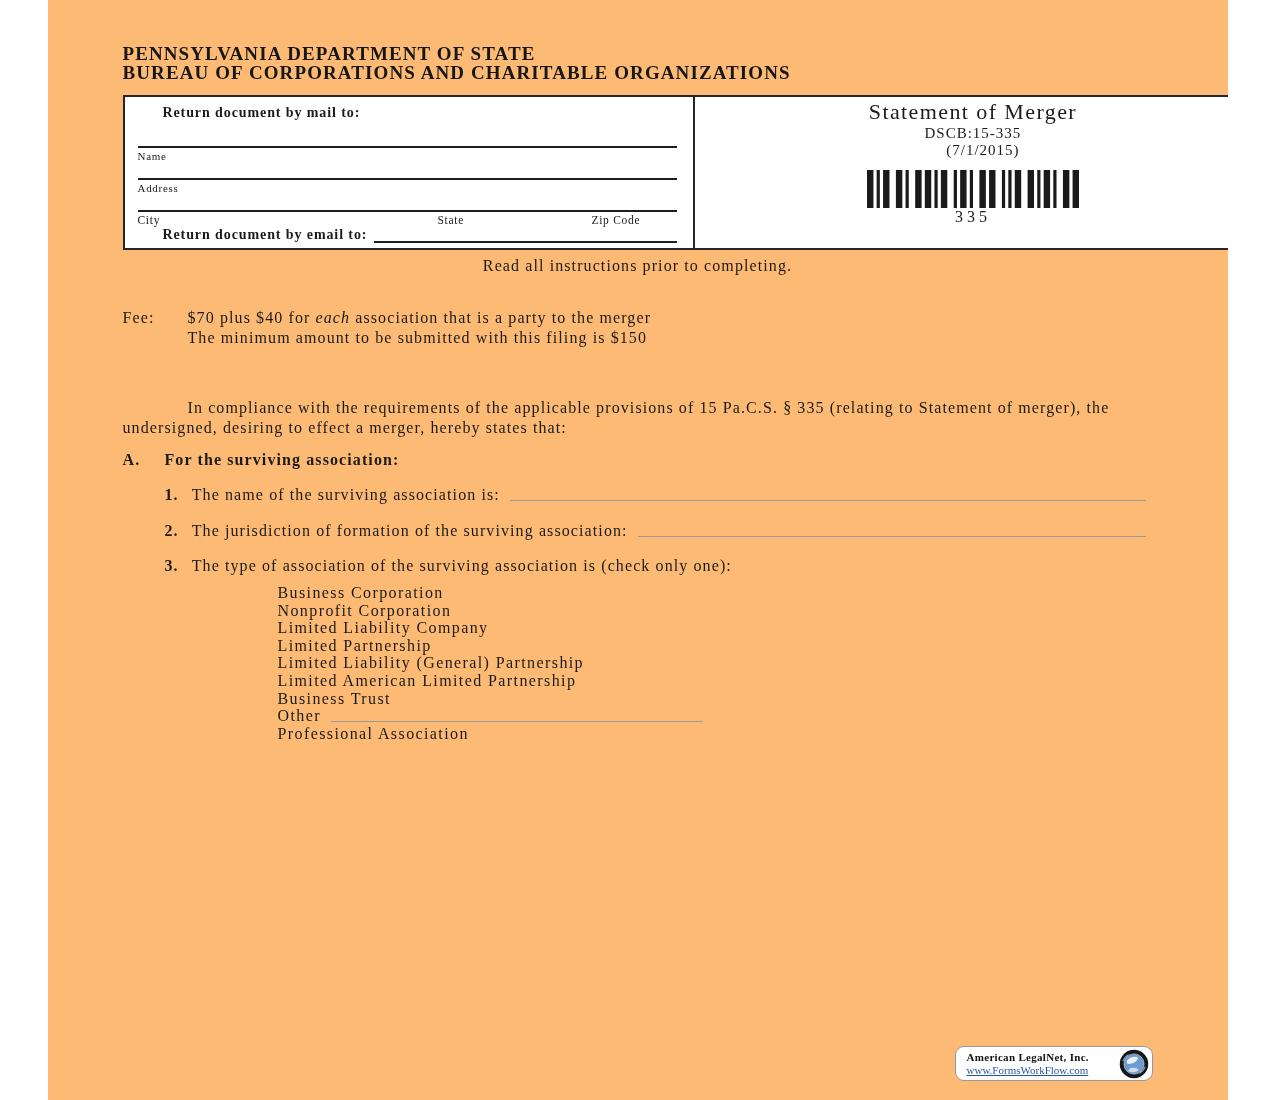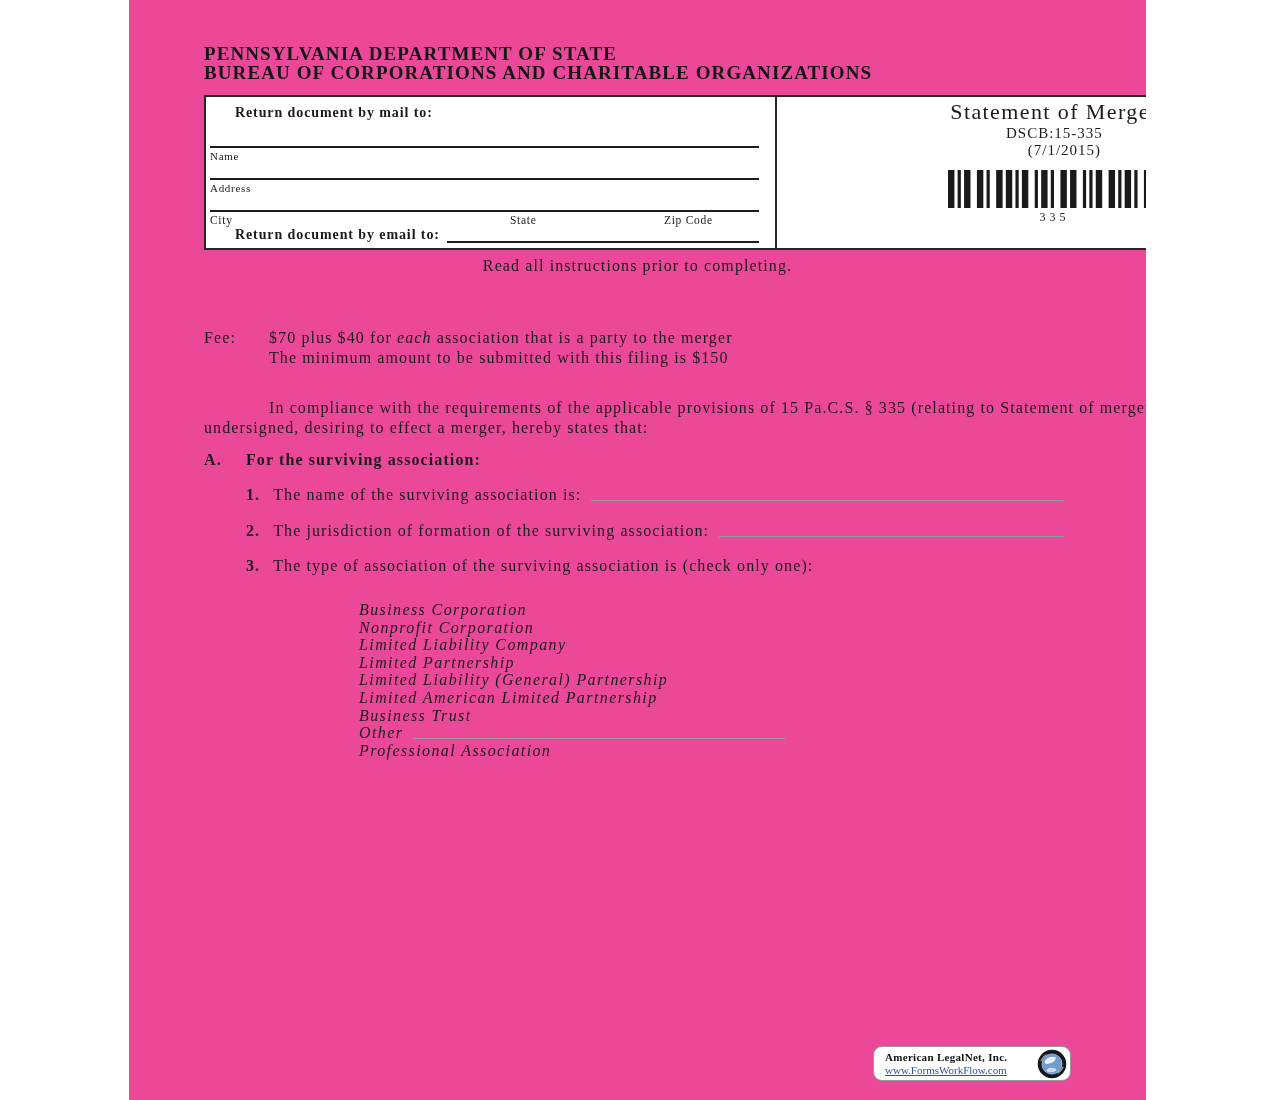--- a/index.html
+++ b/index.html
@@ -1,78 +1,78 @@
 <!DOCTYPE html>
 <html><head>
 <meta charset="utf-8">
 <style>
   * { margin:0; padding:0; box-sizing:border-box; }
   html,body { background:#ffffff; }
   body { font-family:"Liberation Serif", serif; }
   .page {
-    position:relative; width:1017px; height:1100px; margin:0 auto;
-    background:#ec4899; color:#1b1b1b; overflow:hidden;
+    position:relative; width:1180px; height:1100px; margin:0 auto;
+    background:#fdba74; color:#1b1b1b; overflow:hidden;
   }
 
   
   .header { position:absolute; top:44px; left:75px; right:60px;
     font-weight:bold; font-size:19px; line-height:19px; letter-spacing:1.1px; color:#161616; }
 
   
   .return-box { position:absolute; top:95px; left:75px; width:1130px; height:155px;
     border:2px solid #262626; display:flex; background:#fff; }
   .cell-left { width:50.7%; border-right:2px solid #262626;
-    padding:8px 16px 8px 4px; display:flex; flex-direction:column; }
+    padding:8px 16px 8px 13px; display:flex; flex-direction:column; }
   .cell-right { flex:1; text-align:center; }
 
   .mail-label { font-weight:bold; font-size:14px; line-height:16px; letter-spacing:0.9px; margin-left:25px; }
   .rule { border-top:2px solid #1d1d1d; }
   .rule-name { margin-top:25px; }
   .rule-mid  { margin-top:15px; }
   .field-label { font-size:11px; line-height:13px; letter-spacing:0.7px; margin-top:2px; }
   .city-row { position:relative; height:13px; margin-top:2px; font-size:11.5px; letter-spacing:0.7px; }
   .city-row span { position:absolute; top:0; line-height:13px; }
   .lbl-city { left:0; } .lbl-state { left:300px; } .lbl-zip { left:454px; }
   .email-row { display:flex; align-items:flex-end; margin-top:12px; margin-left:25px; }
   .email-label { font-weight:bold; font-size:14px; line-height:17px; letter-spacing:0.9px; white-space:nowrap; }
   .email-line { flex:1; border-bottom:2px solid #1d1d1d; margin-left:7px; height:14px; }
 
   .form-title { font-size:22px; line-height:26px; letter-spacing:1.4px; margin-top:2px; }
   .form-code  { font-size:15px; line-height:17px; letter-spacing:1px; }
   .form-date  { font-size:15px; line-height:17px; letter-spacing:1px;padding-left:20px; }
   .barcode-wrap { margin-top:11px; }
   .barcode-wrap svg { width:212px; height:38px; display:block; margin:0 auto; }
   .barcode-wrap svg rect { fill:#1a1a1a; }
-  .barcode-caption { font-size:12px; line-height:18px; letter-spacing:4px; }
+  .barcode-caption { font-size:16px; line-height:18px; letter-spacing:4px; }
 
   
   .instruction { position:absolute; top:257px; left:0; width:100%;
     text-align:center; font-size:16px; letter-spacing:1.1px; }
 
   
-  .fee { position:absolute; top:328px; left:75px; display:flex;
+  .fee { position:absolute; top:308px; left:75px; display:flex;
     font-size:16px; line-height:19.5px; letter-spacing:1.1px; }
   .fee-label { width:65px; flex-shrink:0; }
 
   
   .paragraph { position:absolute; top:398px; left:75px; width:1083px;
     font-size:16px; line-height:19.5px; letter-spacing:1.1px; text-indent:65px; }
 
   
   .section-a { position:absolute; top:450px; left:75px; right:70px;
     font-size:16px; letter-spacing:1.1px; }
   .a-heading { display:flex; font-weight:bold; line-height:19px; }
   .a-letter { width:42px; flex-shrink:0; }
   .item { display:flex; align-items:flex-end; line-height:19px; margin-left:42px; }
   .item-1 { margin-top:16px; } .item-2 { margin-top:17px; } .item-3 { margin-top:16px; }
   .item-number { font-weight:bold; margin-right:13px; }
   .item-text { white-space:nowrap; }
   .fill-line { flex:1; border-bottom:1.5px solid #9a9a9a; margin:0 12px 3px 10px; }
 
-  .type-list { margin:26px 0 0 155px; line-height:17.6px; letter-spacing:1.4px;font-style:italic; }
+  .type-list { margin:9px 0 0 155px; line-height:17.6px; letter-spacing:1.4px; }
   .other-row { display:flex; align-items:flex-end; }
   .other-line { width:372px; border-bottom:1.5px solid #9a9a9a; margin:0 0 3px 10px; }
 
   
   .badge { position:absolute; top:1046px; right:75px; width:198px; height:35px;
     border:1.5px solid #999; border-radius:9px; background:#fff;
     display:flex; align-items:center; padding:2px 3px 2px 11px; }
   .badge-text { flex:1; font-family:"Liberation Serif", serif; }
   .badge-company { font-weight:bold; font-size:11px; line-height:13px; color:#111; letter-spacing:0.3px; }
   .badge-site { font-size:11px; line-height:13px; color:#2456a4; text-decoration:underline; cursor:pointer; }

